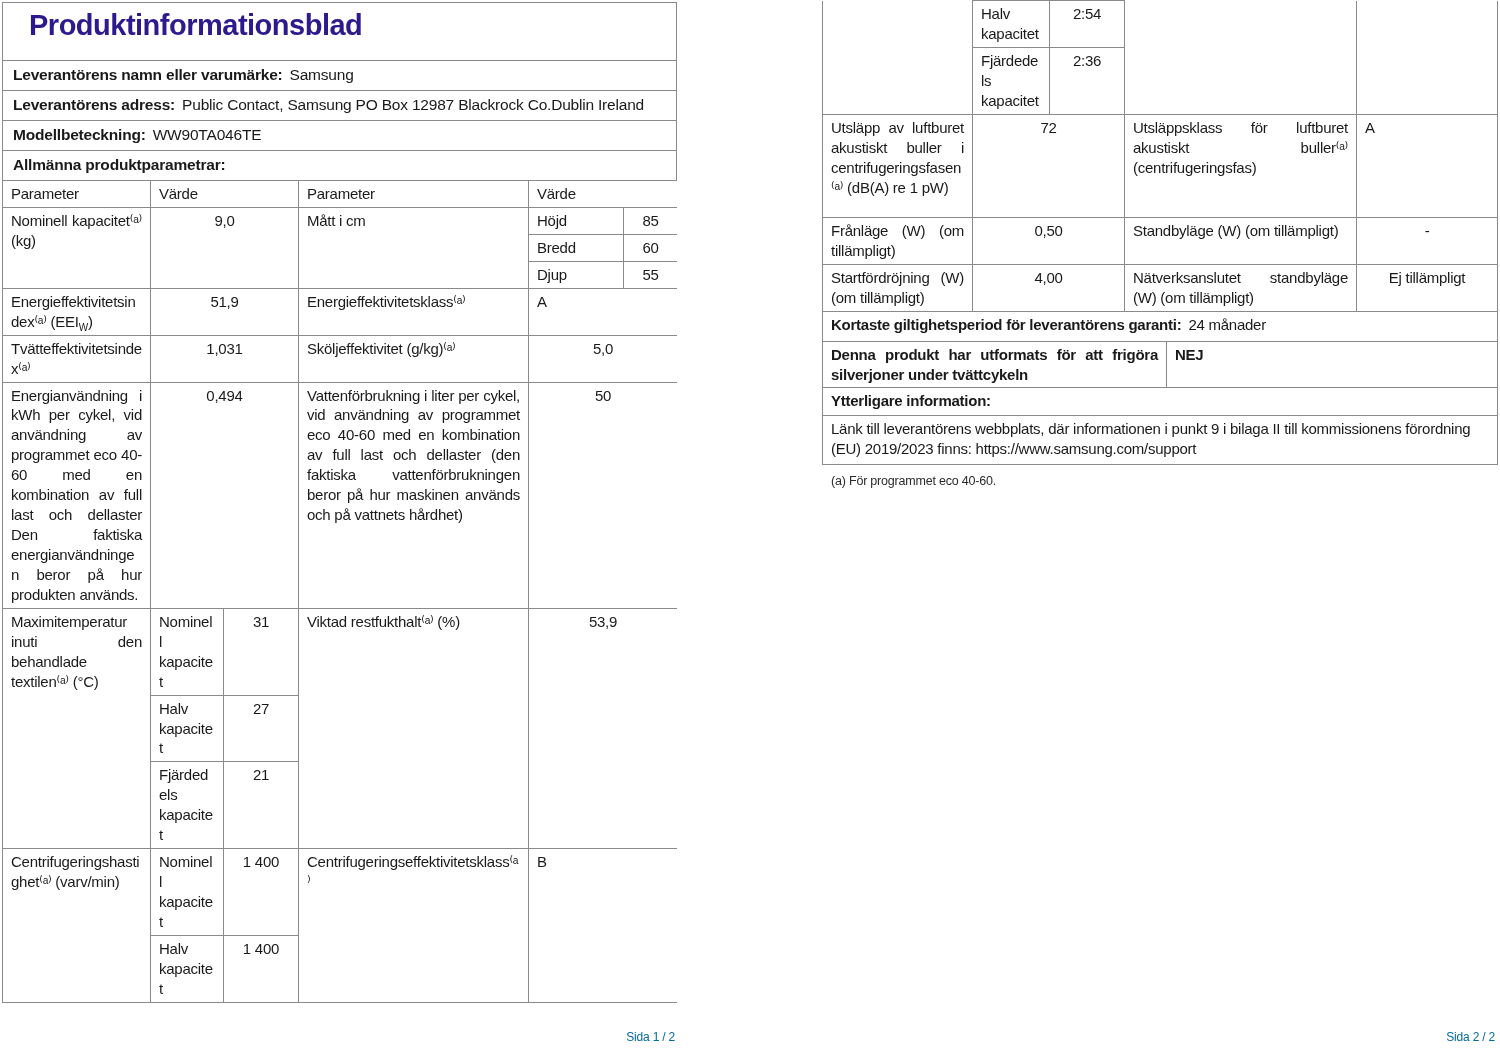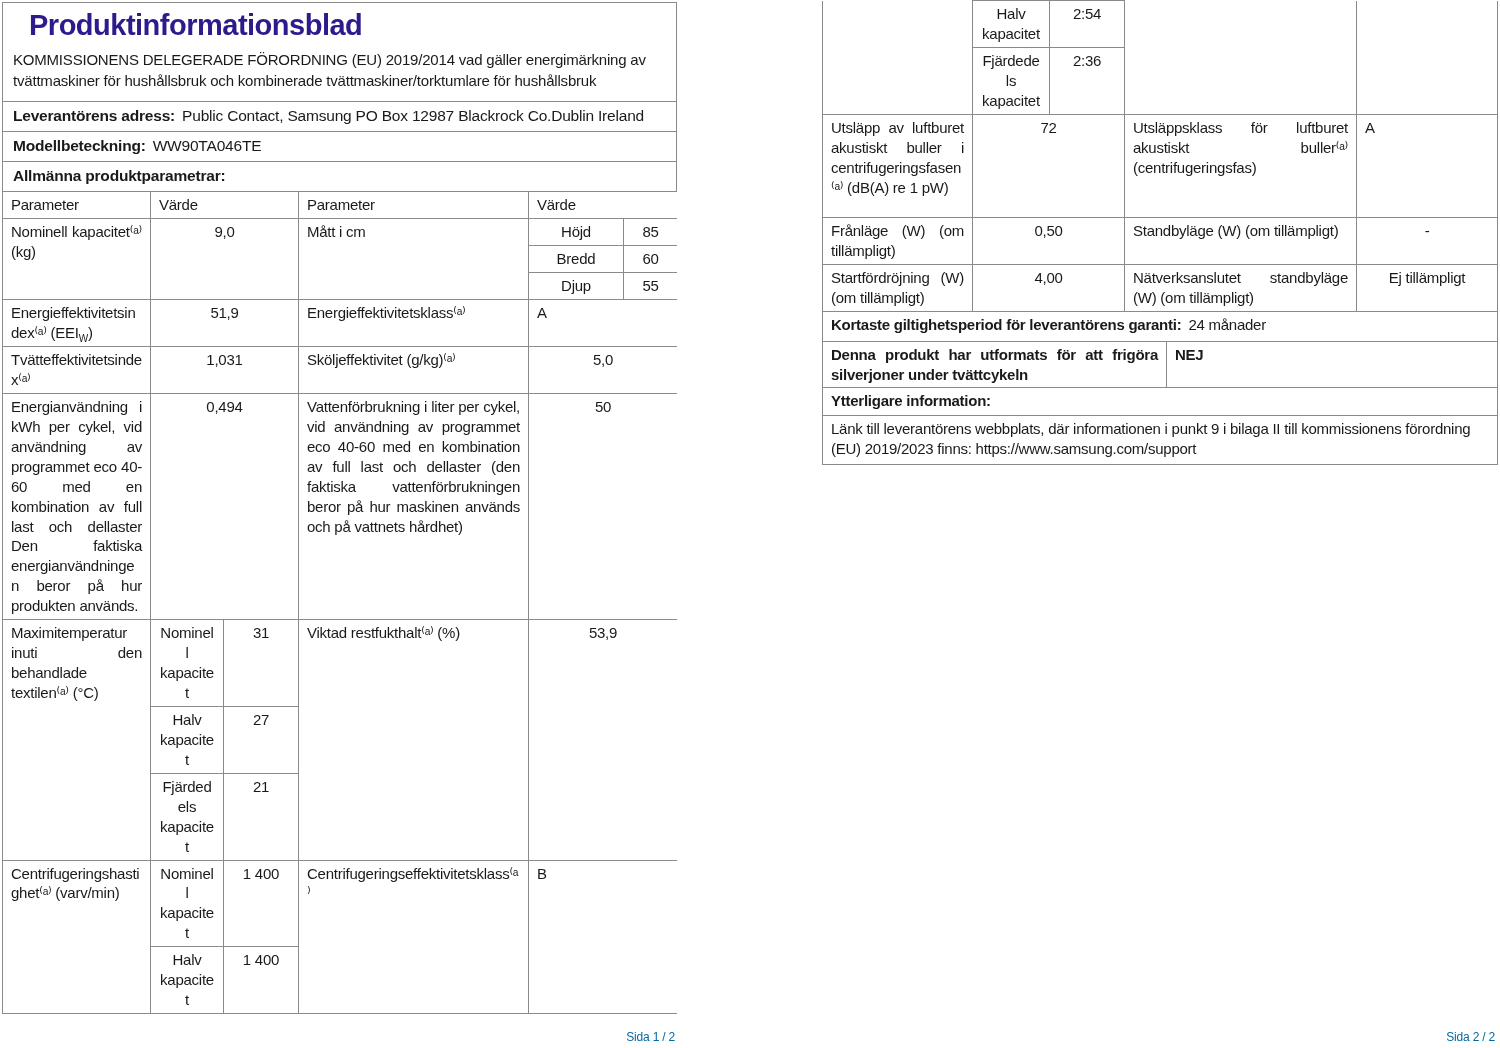--- a/index.html
+++ b/index.html
@@ -24,40 +24,42 @@
 
   
   table.doc{border-collapse:collapse;table-layout:fixed;width:675px;margin-top:-1px;}
   table.doc td{
     border:1px solid #8a8a8a;vertical-align:top;
     padding:3px 8px;font-size:15px;line-height:1.33;letter-spacing:-0.25px;
     overflow:hidden;
   }
   td.just{text-align:justify;hyphens:auto;-webkit-hyphens:auto;overflow-wrap:break-word;}
   td.num{text-align:center;padding-right:10px;margin-top:7px;}
-  td.sub{padding:3px 6px;overflow-wrap:break-word;hyphens:auto;text-align:center;-webkit-hyphens:auto;}
+  td.sub{padding:3px 6px;overflow-wrap:break-word;hyphens:auto;-webkit-hyphens:auto;}
   td.subnum{text-align:center;padding-right:8px;}
   td.plain{padding-left:9px;}
   sub.eei{font-size:10px;line-height:0;}
   #page2 td.nt{border-top:none;}
 
   .footnote{font-size:12.5px;letter-spacing:-0.2px;color:#2a2a2a;margin-top:9px;padding-left:9px;}
   .pagefooter{position:absolute;right:2px;bottom:2px;font-size:12px;color:#0369a1;letter-spacing:-0.2px;}
 </style>
 </head>
 <body>
 
 <div class="page" id="page1">
   <div class="clip">
 
     <div class="headbox">
       <div class="doc-title">Produktinformationsblad</div>
-      <div class="regulation">KOMMISSIONENS DELEGERADE FÖRORDNING (EU) 2019/2014 vad gäller energimärkning av tvättmaskiner för hushållsbruk och kombinerade tvättmaskiner/torktumlare för hushållsbruk</div>
-    </div>
-
+    </div>
+
+    <div class="rowbox kv">
+      <span class="b">Leverantörens namn eller varumärke:</span><span class="v">Samsung</span>
+    </div>
     <div class="rowbox kv">
       <span class="b">Leverantörens adress:</span><span class="v">Public Contact, Samsung PO Box 12987 Blackrock Co.Dublin Ireland</span>
     </div>
     <div class="rowbox kv">
       <span class="b">Modellbeteckning:</span><span class="v">WW90TA046TE</span>
     </div>
     <div class="rowbox">
       <span class="b">Allmänna produktparametrar:</span>
     </div>
 
@@ -212,15 +214,16 @@
 
     <tr style="height:49px">
       <td colspan="6">
         <span>Länk till leverantörens webbplats, där informationen i punkt 9 i bilaga II till kommissionens förordning (EU) 2019/2023 finns:</span>
         <span>https://www.samsung.com/support</span>
       </td>
     </tr>
   </tbody>
     </table>
 
+  <div class="footnote">(a) För programmet eco 40-60.</div>
 
   <div class="pagefooter">Sida 2 / 2</div>
 </div>
 
 </body></html>

